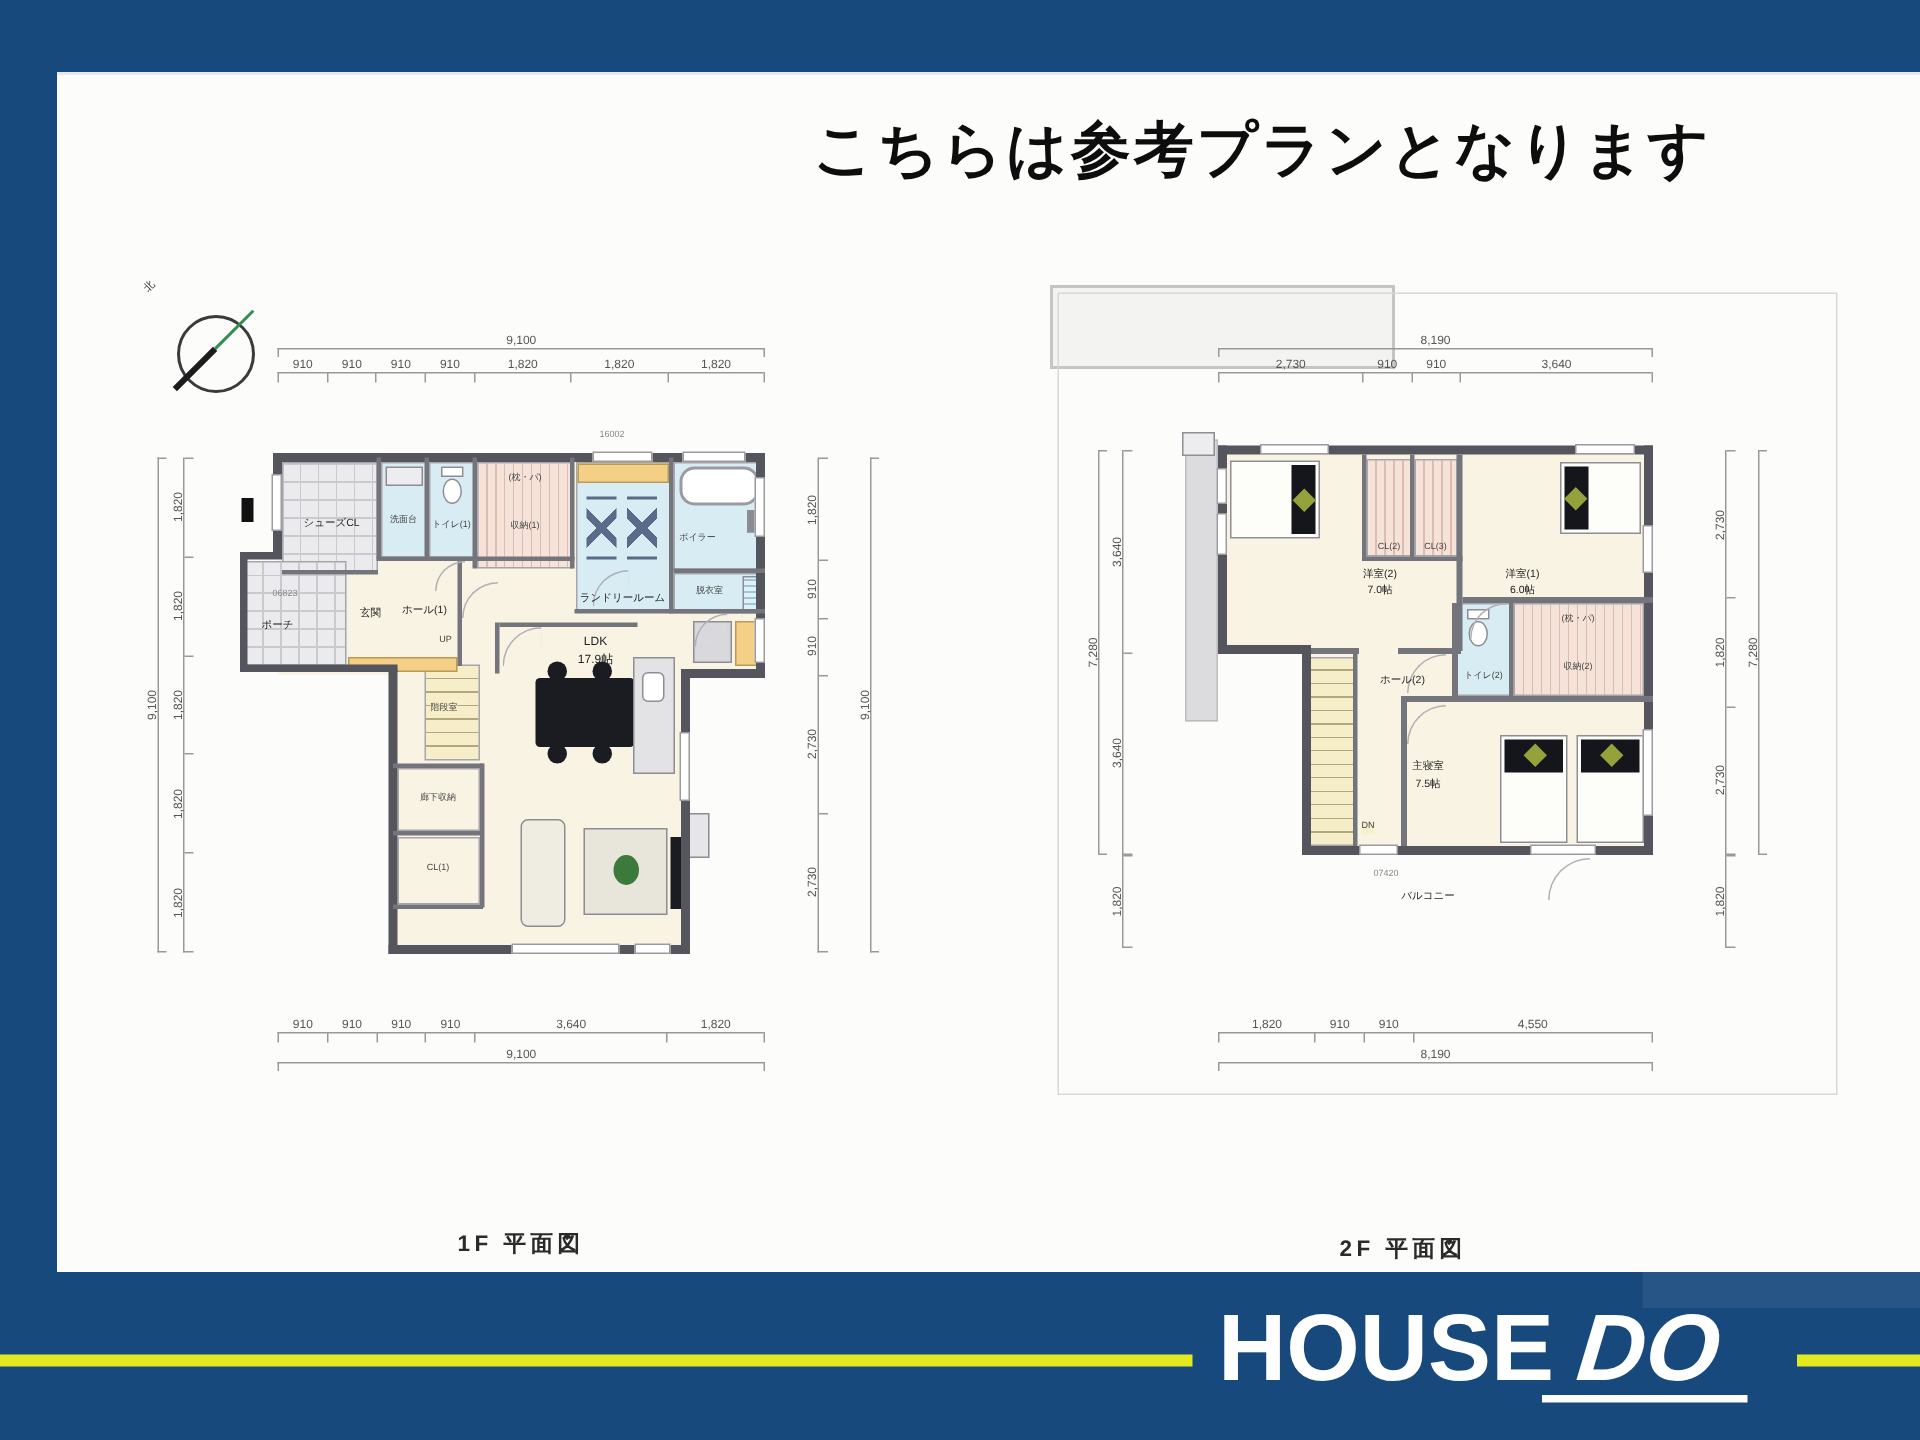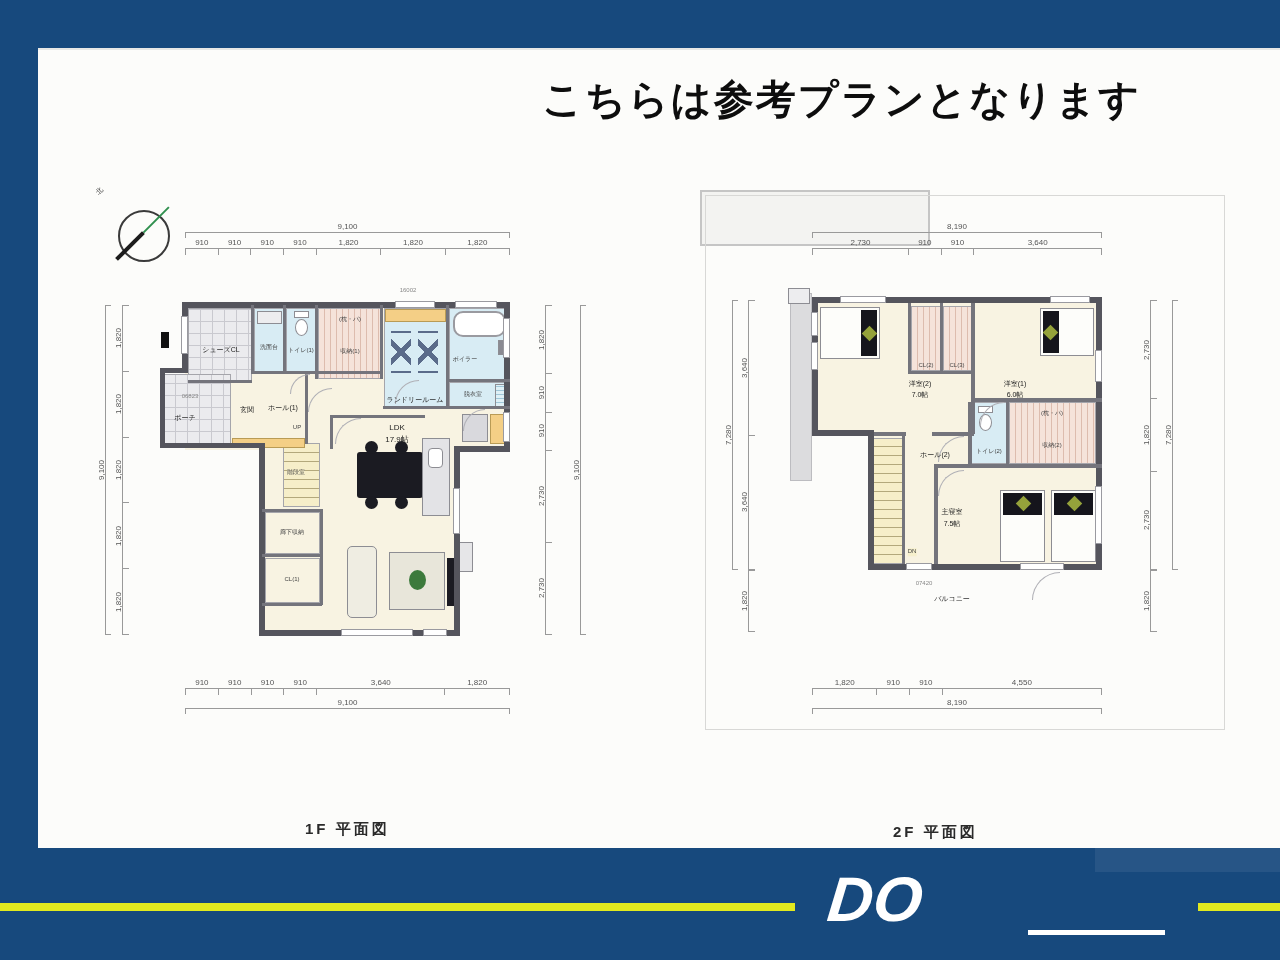--- a/index.html
+++ b/index.html
@@ -475,16 +475,17 @@
 </div>
 
 <div class="caption" style="left:305px; top:820px;">1F 平面図</div>
 <div class="caption" style="left:893px; top:823px;">2F 平面図</div>
 
 <div class="footer">
   <div class="patch"></div>
   <div class="yline" style="left:0; width:795px;"></div>
   <div class="yline" style="left:1198px; width:82px;"></div>
   <div class="logo">
+    <span class="house">HOUSE</span>
     <span class="do">DO</span>
   </div>
   <div class="logo-underline"></div>
 </div>
 
 </body></html>

